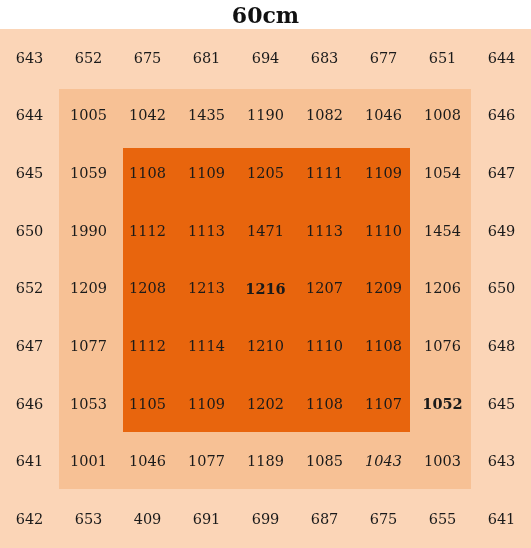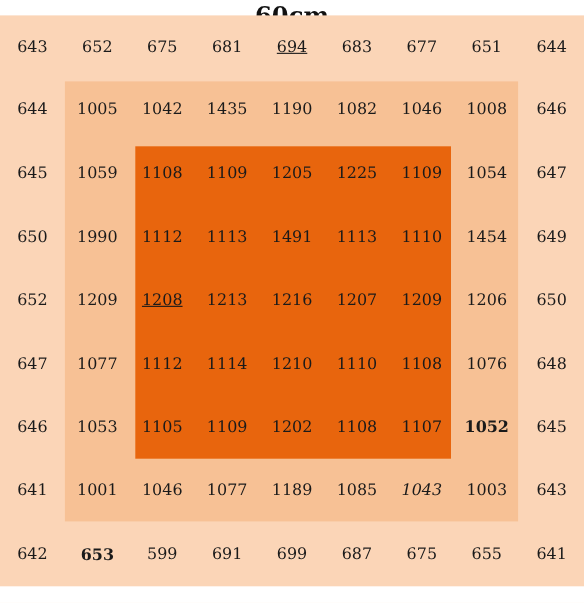--- a/index.html
+++ b/index.html
@@ -39,21 +39,21 @@
     font-size: 22px;
     color: #111111;
     letter-spacing: 0px;
     line-height: 1;
   }
 
   
   #grid-area {
     position: absolute;
     left: 0;
-    top: 14px;
+    top: 29px;
     width: 531px;
     height: 519px;
   }
 
   
   .zone {
     position: absolute;
   }
   #zone-outer {
     left: 0; top: 0;
@@ -105,21 +105,21 @@
     <div class="zone" id="zone-mid" style="background: rgb(247, 193, 149);"></div>
     <div class="zone" id="zone-core" style="background: rgb(232, 101, 13);"></div>
 
     <table id="value-grid">
       <tbody id="value-grid-body">
           <tr>
             <td style="color: rgb(26, 26, 26);">643</td>
             <td style="color: rgb(26, 26, 26);">652</td>
             <td style="color: rgb(26, 26, 26);">675</td>
             <td style="color: rgb(26, 26, 26);">681</td>
-            <td style="color: rgb(26, 26, 26); text-decoration: underline;">694</td>
+            <td style="color: rgb(26, 26, 26);">694</td>
             <td style="color: rgb(26, 26, 26);">683</td>
             <td style="color: rgb(26, 26, 26);">677</td>
             <td style="color: rgb(26, 26, 26);">651</td>
             <td style="color: rgb(26, 26, 26);">644</td>
           </tr>
           <tr>
             <td style="color: rgb(26, 26, 26);">644</td>
             <td style="color: rgb(26, 26, 26);">1005</td>
             <td style="color: rgb(26, 26, 26);">1042</td>
             <td style="color: rgb(26, 26, 26);">1435</td>
@@ -128,42 +128,42 @@
             <td style="color: rgb(26, 26, 26);">1046</td>
             <td style="color: rgb(26, 26, 26);">1008</td>
             <td style="color: rgb(26, 26, 26);">646</td>
           </tr>
           <tr>
             <td style="color: rgb(26, 26, 26);">645</td>
             <td style="color: rgb(26, 26, 26);">1059</td>
             <td style="color: rgb(26, 26, 26);">1108</td>
             <td style="color: rgb(26, 26, 26);">1109</td>
             <td style="color: rgb(26, 26, 26);">1205</td>
-            <td style="color: rgb(26, 26, 26);">1225</td>
+            <td style="color: rgb(26, 26, 26);">1111</td>
             <td style="color: rgb(26, 26, 26);">1109</td>
             <td style="color: rgb(26, 26, 26);">1054</td>
             <td style="color: rgb(26, 26, 26);">647</td>
           </tr>
           <tr>
             <td style="color: rgb(26, 26, 26);">650</td>
             <td style="color: rgb(26, 26, 26);">1990</td>
             <td style="color: rgb(26, 26, 26);">1112</td>
             <td style="color: rgb(26, 26, 26);">1113</td>
-            <td style="color: rgb(26, 26, 26);">1491</td>
+            <td style="color: rgb(26, 26, 26);">1471</td>
             <td style="color: rgb(26, 26, 26);">1113</td>
             <td style="color: rgb(26, 26, 26);">1110</td>
             <td style="color: rgb(26, 26, 26);">1454</td>
             <td style="color: rgb(26, 26, 26);">649</td>
           </tr>
           <tr>
             <td style="color: rgb(26, 26, 26);">652</td>
             <td style="color: rgb(26, 26, 26);">1209</td>
-            <td style="color: rgb(26, 26, 26); text-decoration: underline;">1208</td>
+            <td style="color: rgb(26, 26, 26);">1208</td>
             <td style="color: rgb(26, 26, 26);">1213</td>
-            <td style="color: rgb(26, 26, 26);">1216</td>
+            <td style="color: rgb(26, 26, 26); font-weight: bold;">1216</td>
             <td style="color: rgb(26, 26, 26);">1207</td>
             <td style="color: rgb(26, 26, 26);">1209</td>
             <td style="color: rgb(26, 26, 26);">1206</td>
             <td style="color: rgb(26, 26, 26);">650</td>
           </tr>
           <tr>
             <td style="color: rgb(26, 26, 26);">647</td>
             <td style="color: rgb(26, 26, 26);">1077</td>
             <td style="color: rgb(26, 26, 26);">1112</td>
             <td style="color: rgb(26, 26, 26);">1114</td>
@@ -190,22 +190,22 @@
             <td style="color: rgb(26, 26, 26);">1046</td>
             <td style="color: rgb(26, 26, 26);">1077</td>
             <td style="color: rgb(26, 26, 26);">1189</td>
             <td style="color: rgb(26, 26, 26);">1085</td>
             <td style="color: rgb(26, 26, 26); font-style: italic;">1043</td>
             <td style="color: rgb(26, 26, 26);">1003</td>
             <td style="color: rgb(26, 26, 26);">643</td>
           </tr>
           <tr>
             <td style="color: rgb(26, 26, 26);">642</td>
-            <td style="color: rgb(26, 26, 26); font-weight: bold;">653</td>
-            <td style="color: rgb(26, 26, 26);">599</td>
+            <td style="color: rgb(26, 26, 26);">653</td>
+            <td style="color: rgb(26, 26, 26);">409</td>
             <td style="color: rgb(26, 26, 26);">691</td>
             <td style="color: rgb(26, 26, 26);">699</td>
             <td style="color: rgb(26, 26, 26);">687</td>
             <td style="color: rgb(26, 26, 26);">675</td>
             <td style="color: rgb(26, 26, 26);">655</td>
             <td style="color: rgb(26, 26, 26);">641</td>
           </tr>
         </tbody>
     </table>
 

